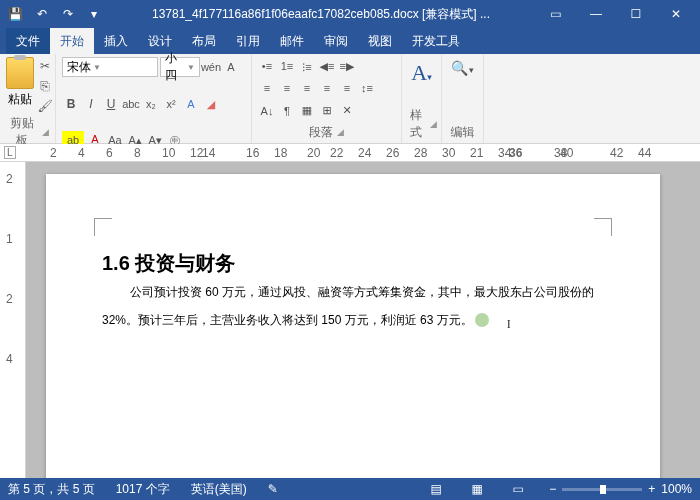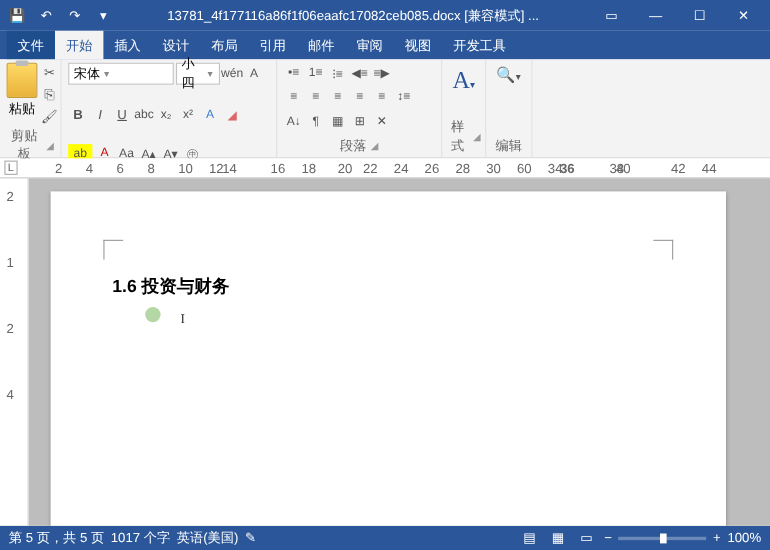--- a/index.html
+++ b/index.html
@@ -42,25 +42,25 @@
 .ruler{height:18px;background:#fff;border-bottom:1px solid #d4d4d4;display:flex;align-items:center;font-size:9px;color:#666;padding-left:26px;position:relative}
 .ruler .tick{position:absolute}
 .doc{flex:1;background:#bdbdbd;overflow:hidden;position:relative;display:flex}
 .vruler{width:26px;background:#fff;border-right:1px solid #d4d4d4;font-size:9px;color:#666;position:relative}
 .vruler .vt{position:absolute;left:6px}
 .page{position:absolute;left:46px;top:12px;width:614px;height:320px;background:#fff;box-shadow:0 1px 4px rgba(0,0,0,.3)}
 .corner{position:absolute;width:18px;height:18px}
 .corner.tl{top:44px;left:48px;border-left:1px solid #999;border-top:1px solid #999}
 .corner.tr{top:44px;right:48px;border-right:1px solid #999;border-top:1px solid #999}
 .content{padding:76px 56px 0}
-.content h2{font-size:16px;font-weight:bold;}
+.content h2{font-size:20px;font-weight:bold;}
 .content p{font-size:14px;line-height:2;text-indent:2em}
 .cursor{display:inline-block;width:14px;height:14px;background:#b5d6a5;border-radius:50%;vertical-align:middle;position:relative;margin-left:2px}
 .cursor:after{content:"I";position:absolute;left:4px;top:-1px;font-family:serif;color:#333}
-.status{height:22px;background:#2b579a;color:#fff;display:flex;align-items:center;padding:0 8px;font-size:11px;gap:6px}
+.status{height:22px;background:#2b579a;color:#fff;display:flex;align-items:center;padding:0 8px;font-size:11px;gap:21px}
 .status .sp{flex:1}
 .status .viewbtn{width:20px;height:16px;display:flex;align-items:center;justify-content:center}
 .status .zoom{display:flex;align-items:center;gap:6px}
 .zslider{width:80px;height:3px;background:#6b89b8;position:relative}
 .zslider .zh{position:absolute;left:38px;top:-3px;width:6px;height:9px;background:#fff}
 .dd{font-size:8px;margin-left:2px;color:#888}
 .ed-icon{font-size:14px;color:#555}
 </style>
 </head>
 <body>
@@ -212,42 +212,42 @@
     <span class="tick" style="left: 190px;">12</span>
     <span class="tick" style="left: 202px;">14</span>
     <span class="tick" style="left: 246px;">16</span>
     <span class="tick" style="left: 274px;">18</span>
     <span class="tick" style="left: 307px;">20</span>
     <span class="tick" style="left: 330px;">22</span>
     <span class="tick" style="left: 358px;">24</span>
     <span class="tick" style="left: 386px;">26</span>
     <span class="tick" style="left: 414px;">28</span>
     <span class="tick" style="left: 442px;">30</span>
-    <span class="tick" style="left: 470px;">60</span>
+    <span class="tick" style="left: 470px;">21</span>
     <span class="tick" style="left: 498px;">34</span>
     <span class="tick" style="left: 509px; font-weight: bold;">36</span>
     <span class="tick" style="left: 554px;">38</span>
     <span class="tick" style="left: 560px;">40</span>
     <span class="tick" style="left: 610px;">42</span>
     <span class="tick" style="left: 638px;">44</span>
   </div>
 
 <div class="doc">
   <div class="vruler">
       <span class="vt" style="top: 10px;">2</span>
       <span class="vt" style="top: 70px;">1</span>
       <span class="vt" style="top: 130px;">2</span>
       <span class="vt" style="top: 190px;">4</span>
     </div>
   <div class="page">
     <div class="corner tl"></div>
     <div class="corner tr"></div>
     <div class="content">
       <h2>1.6  投资与财务</h2>
-      <p><span class="cursor"></span></p>
+      <p><span>公司预计投资 60 万元，通过风投、融资等方式筹集资金，其中，最大股东占公司股份的 32%。预计三年后，主营业务收入将达到 150 万元，利润近 63 万元。</span><span class="cursor"></span></p>
     </div>
   </div>
 </div>
 
 <div class="status">
   <span>第 5 页，共 5 页</span>
   <span>1017 个字</span>
   <span>英语(美国)</span>
   <span>✎</span>
   <span class="sp"></span>

